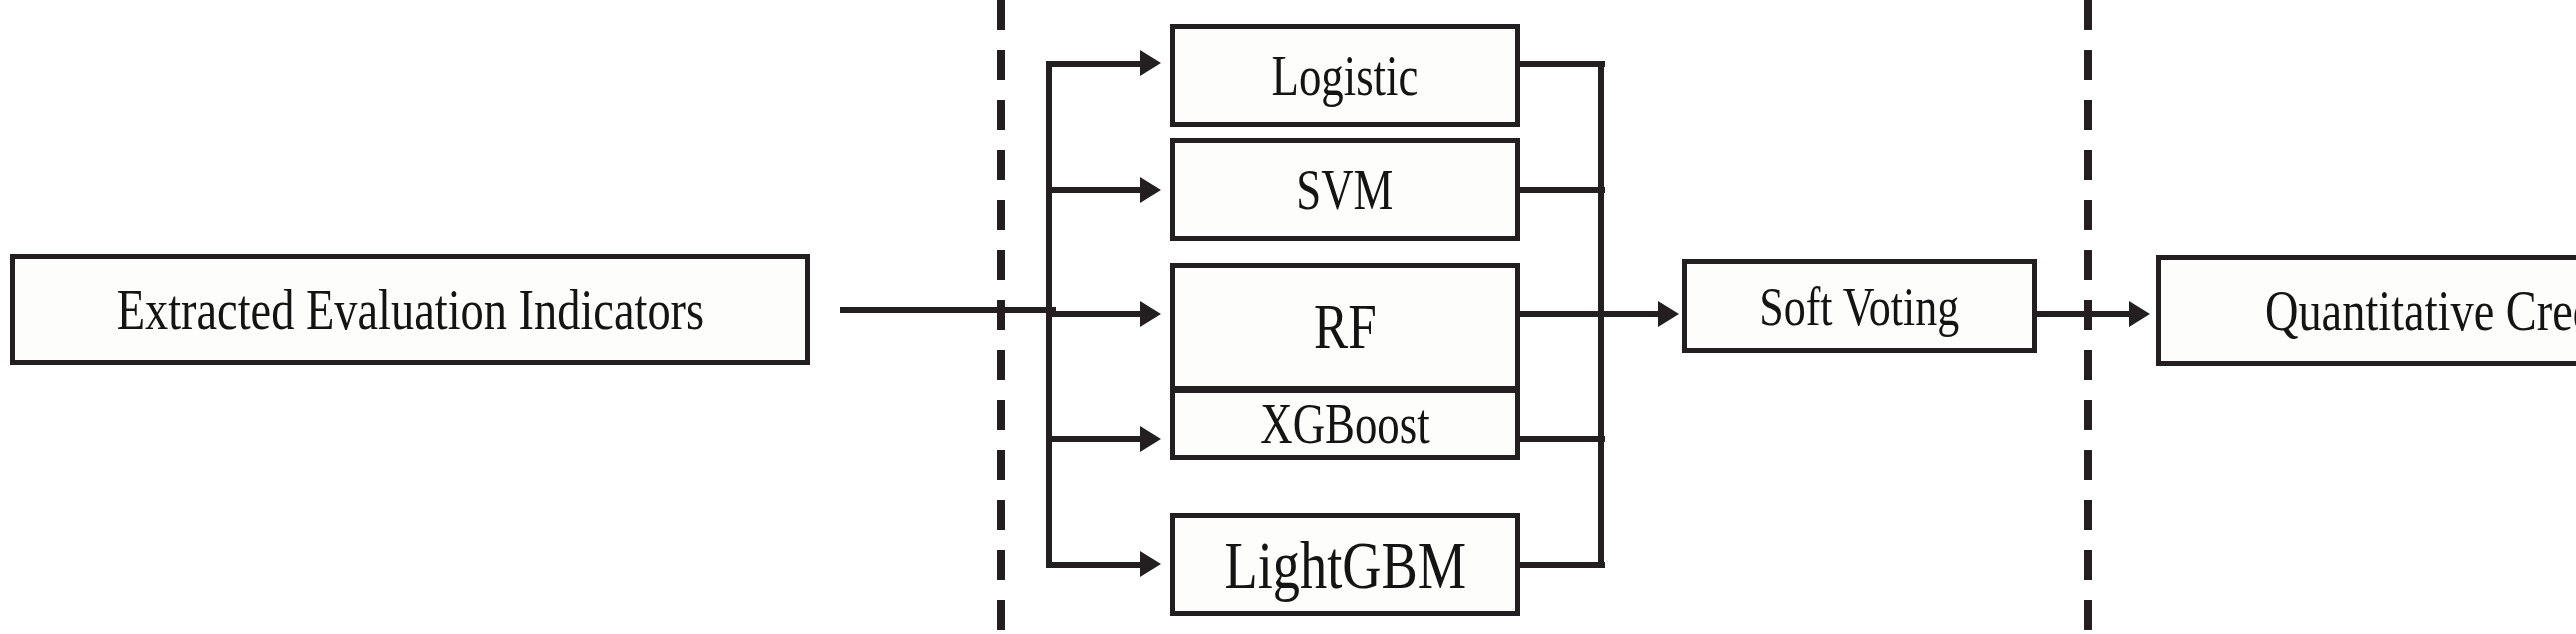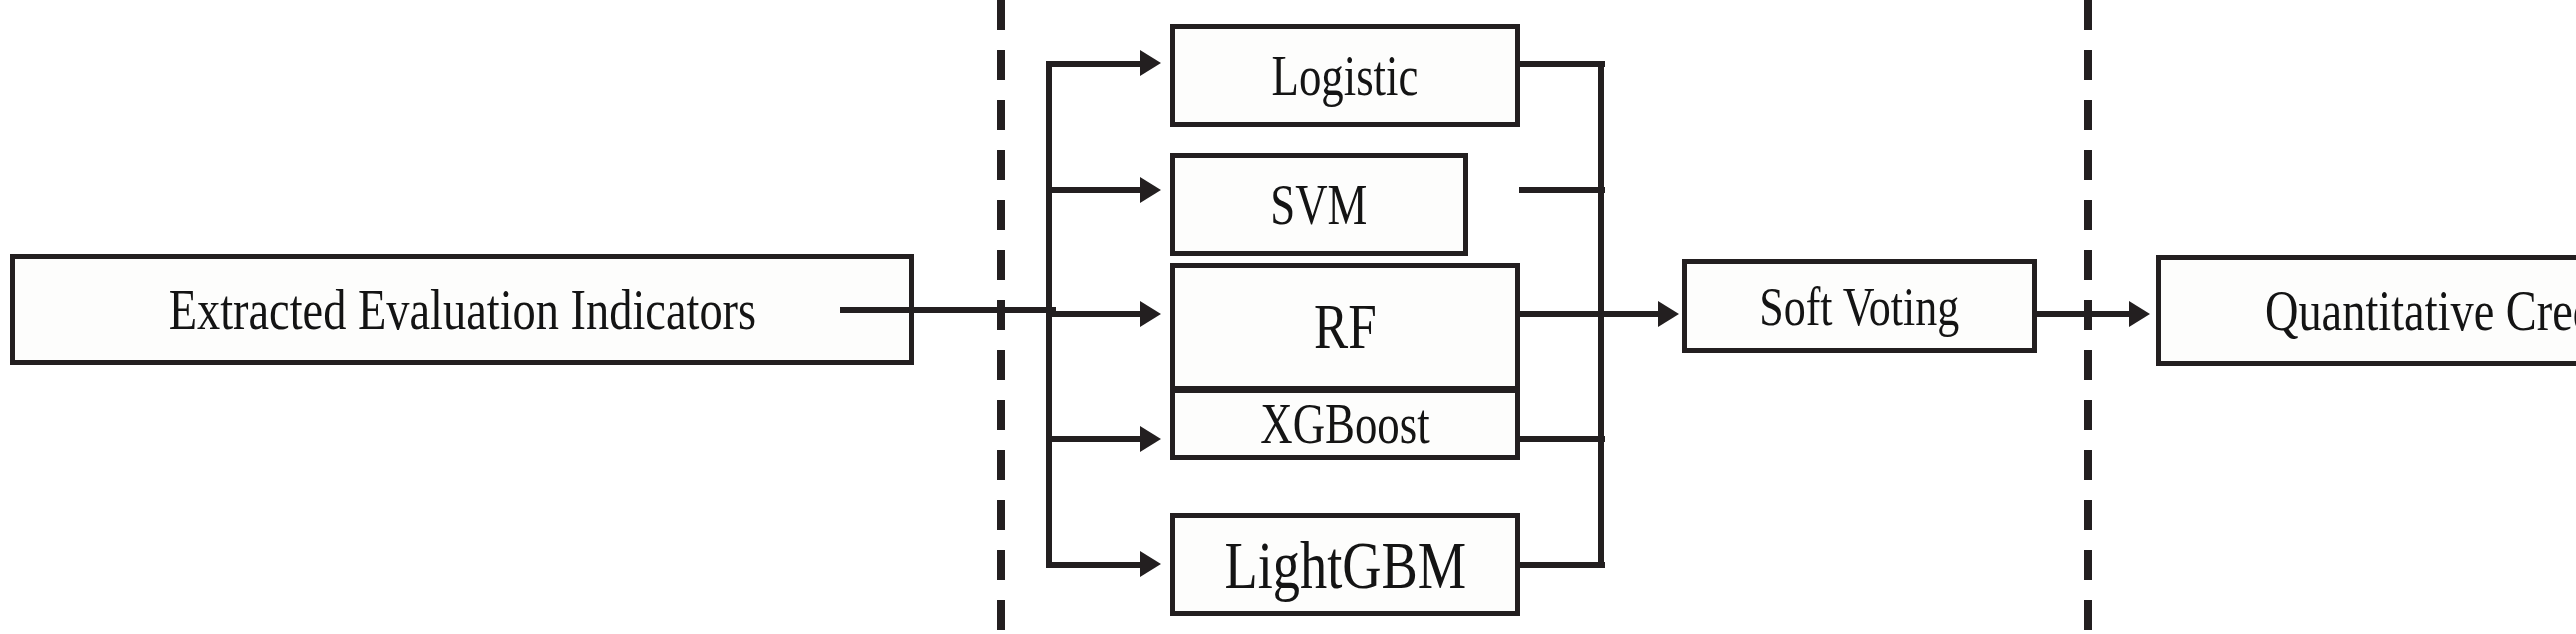--- a/index.html
+++ b/index.html
@@ -29,23 +29,23 @@
     line-height:1;
     white-space:nowrap;
   }
   .node .label{
     display:block;
     padding:0 7.2px;
     transform:scaleX(0.80);
     transform-origin:center center;
   }
 
-  .node-input      { left:10.3px;   top:254px;  width:904px; height:111px; font-size:58px; }
+  .node-input      { left:10.3px;   top:254px;  width:800px; height:111px; font-size:58px; }
   .node-logistic   { left:1170px; top:12.4px;   width:350px;  height:103px; font-size:56px;margin-top:12px; }
-  .node-svm        { left:1170px; top:153px;  width:298px;  height:103px; font-size:56px; }
+  .node-svm        { left:1170px; top:138px;  width:350px;  height:103px; font-size:56px; }
   .node-rf         { left:1170px; top:263px;  width:350px;  height:128px; font-size:64px; }
   .node-xgboost    { left:1170px; top:388px;  width:350px;  height:72px; font-size:56px; }
   .node-lightgbm   { left:1170px; top:513px;  width:350px;  height:103px; font-size:68px; }
   .node-voting     { left:1682px; top:259px;  width:355px;  height:94px; font-size:55px; }
   .node-output     { left:2156px; top:255px;  width:672px; height:111px; font-size:58px; }
 
   
   .dashed-sep{
     position:absolute;
     top:0;

